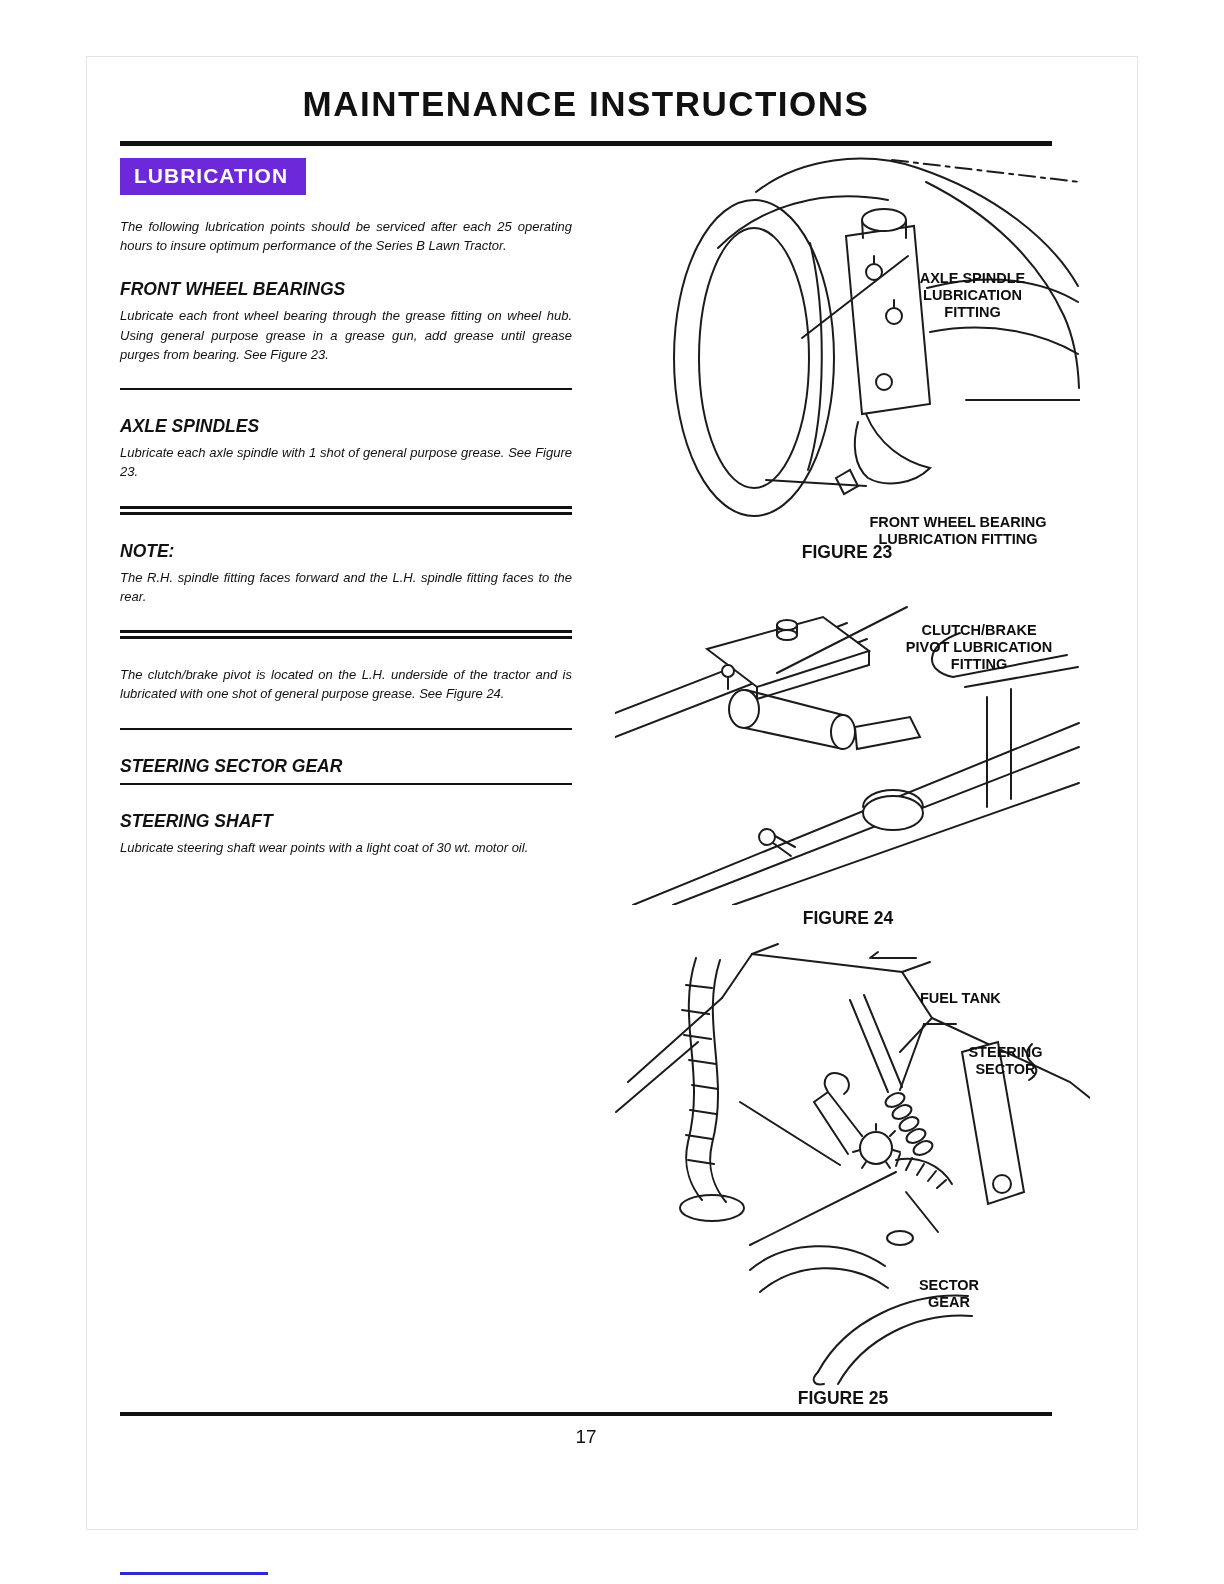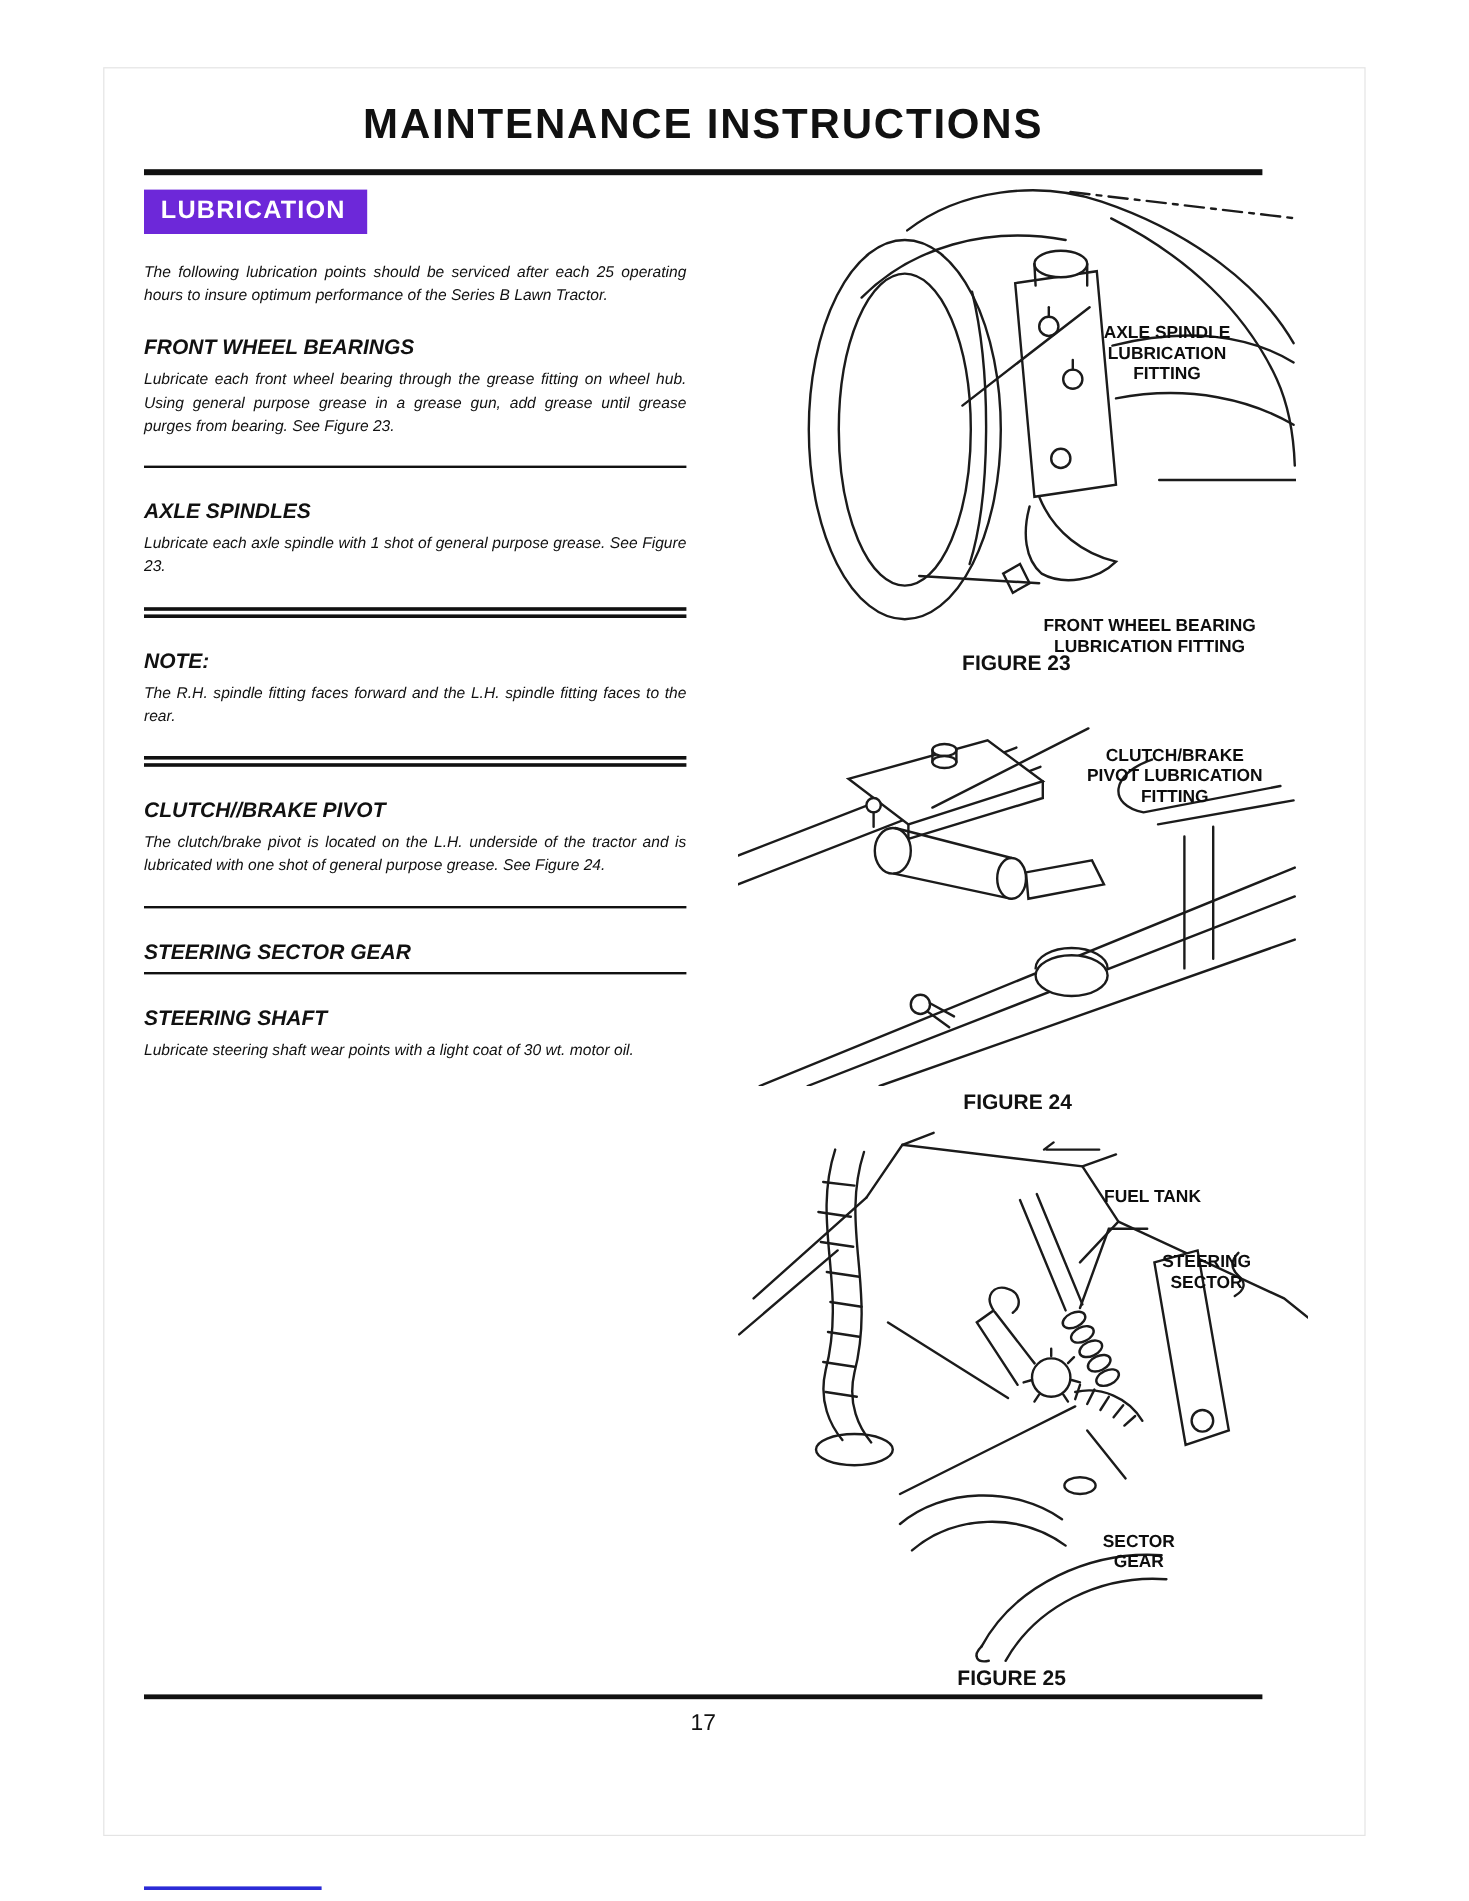--- a/index.html
+++ b/index.html
@@ -70,21 +70,20 @@
   <div class="rule-single"></div>
 
   <div class="article-heading">AXLE SPINDLES</div>
   <div class="para">Lubricate each axle spindle with 1 shot of general purpose grease. See Figure 23.</div>
   <div class="rule-double"></div>
 
   <div class="article-heading">NOTE:</div>
   <div class="para">The R.H. spindle fitting faces forward and the L.H. spindle fitting faces to the rear.</div>
   <div class="rule-double"></div>
 
-  <div class="article-heading">CLUTCH//BRAKE PIVOT</div>
   <div class="para">The clutch/brake pivot is located on the L.H. underside of the tractor and is lubricated with one shot of general purpose grease. See Figure 24.</div>
   <div class="rule-single"></div>
 
   <div class="article-heading">STEERING SECTOR GEAR</div>
   <div class="rule-single"></div>
 
   <div class="article-heading">STEERING SHAFT</div>
   <div class="para">Lubricate steering shaft wear points with a light coat of 30 wt. motor oil.</div>
 </div>
 

